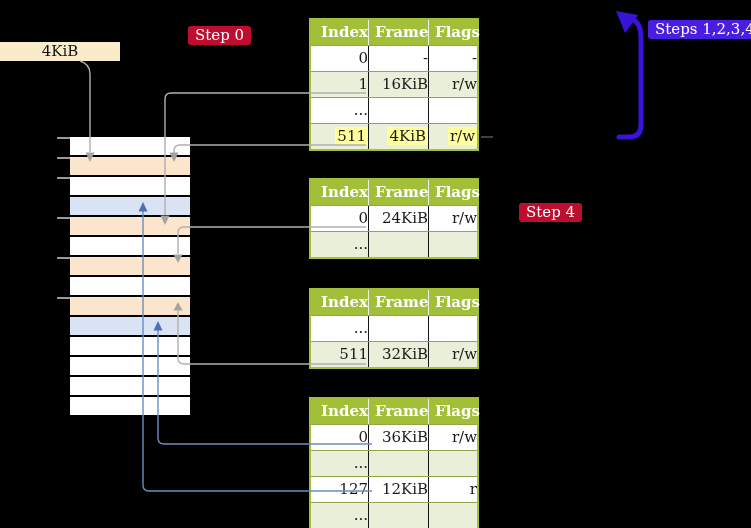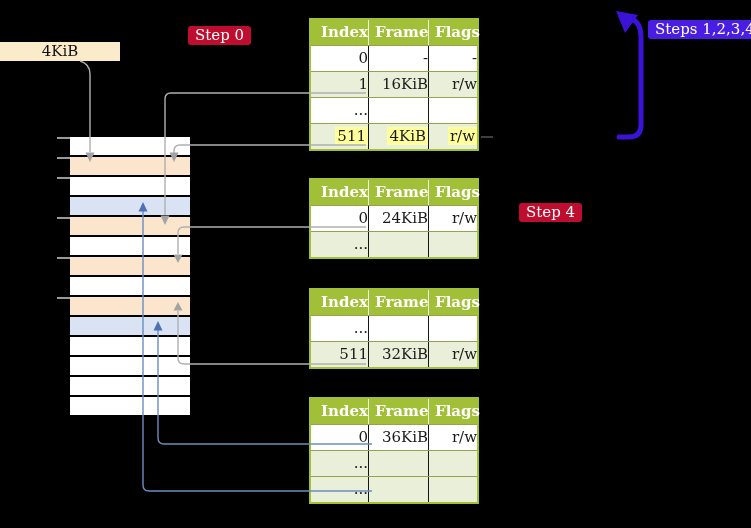--- a/index.html
+++ b/index.html
@@ -157,20 +157,25 @@
         <div class="tr">
           <div class="td">0</div>
           <div class="td">36KiB</div>
           <div class="td">r/w</div>
         </div>
         <div class="tr alt">
           <div class="td">...</div>
           <div class="td"></div>
           <div class="td"></div>
         </div>
+        <div class="tr">
+          <div class="td">127</div>
+          <div class="td">12KiB</div>
+          <div class="td">r</div>
+        </div>
         <div class="tr alt">
           <div class="td">...</div>
           <div class="td"></div>
           <div class="td"></div>
         </div>
       </div>
     </div>
 
   <svg class="overlay" width="751" height="528" viewBox="0 0 751 528">
 

